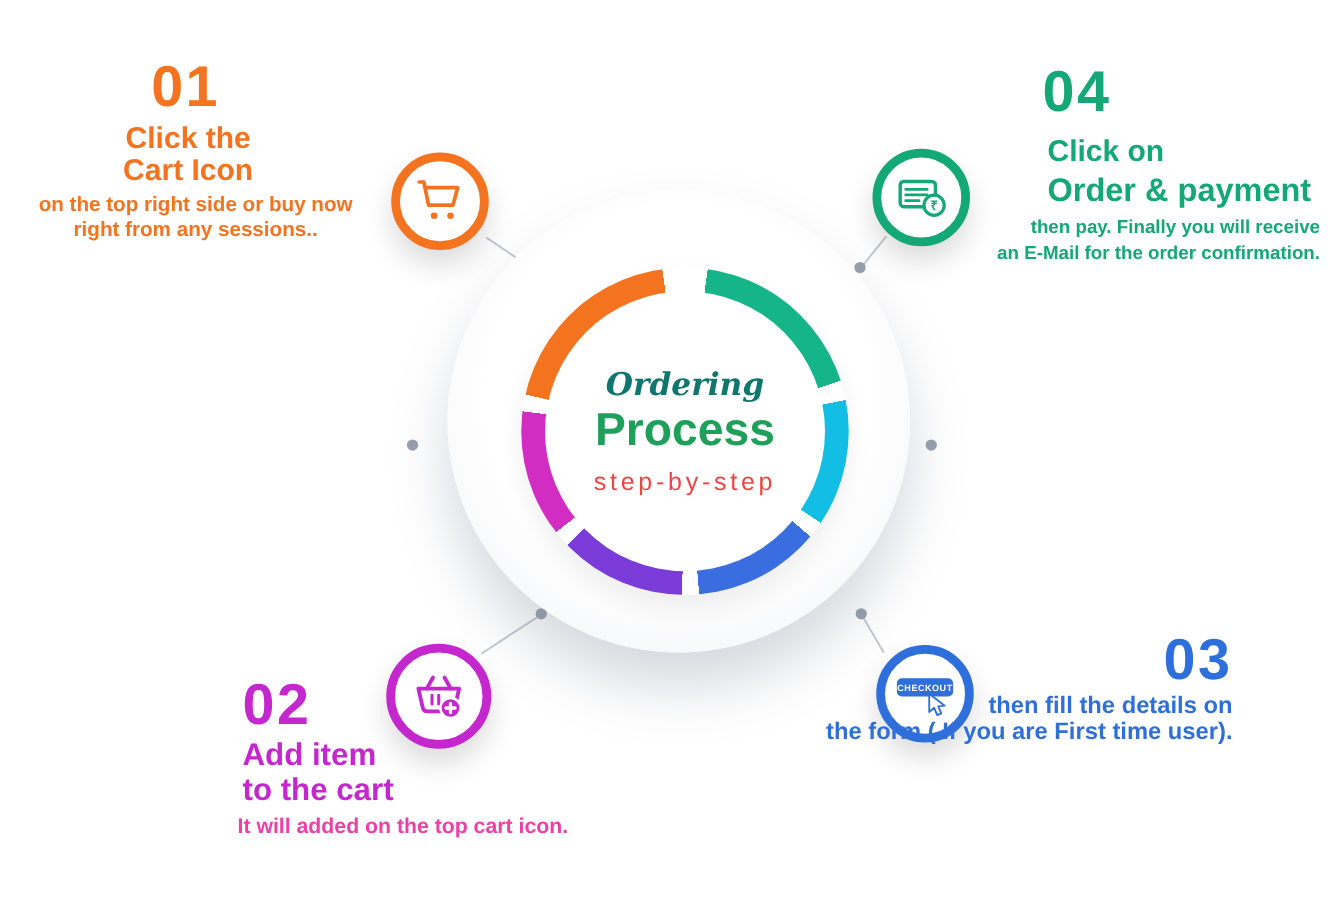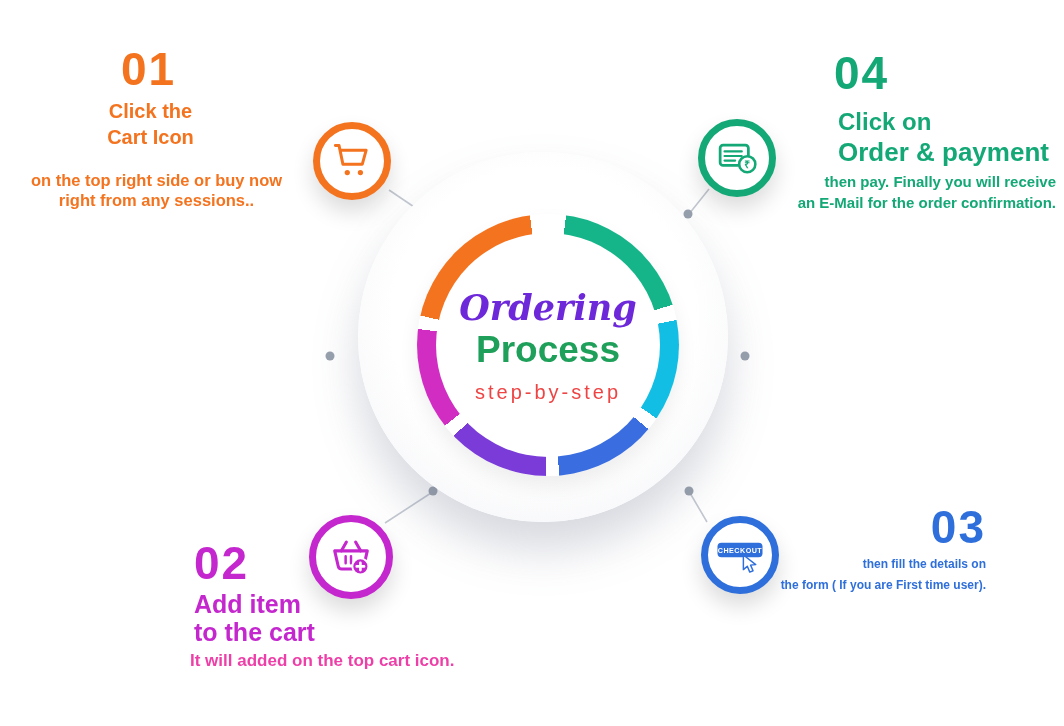--- a/index.html
+++ b/index.html
@@ -16,21 +16,21 @@
     box-shadow:0 28px 45px rgba(110,120,140,.28);
   }
   .ring {
     position:absolute; left:59px; top:62px; width:262px; height:262px; border-radius:50%;
     background:#fff; box-shadow:0 10px 20px rgba(0,0,0,.07);
   }
   .ring-inner {
     position:absolute; left:19px; top:19px; width:224px; height:224px; border-radius:50%;
     background:#ffffff; display:flex; flex-direction:column; align-items:center; justify-content:center;
   }
-  .center-title1 { font-family:"DejaVu Serif", serif; font-style:italic; font-weight:700; font-size:35px; color:#6d28d9; }
+  .center-title1 { font-family:"DejaVu Serif", serif; font-style:italic; font-weight:700; font-size:25px; color:#0f766e; }
   .center-title2 { font-weight:700; font-size:37px; color:#1FA05A; margin-top:1px; }
   .center-sub   { font-size:20px; font-weight:400; color:#ef4444; letter-spacing:3px; margin-top:10px; }
 
   
   .connectors { position:absolute; left:0; top:0; pointer-events:none; }
 
   
   .bubble {
     position:absolute; border-radius:50%; background:#ffffff; border:7px solid var(--accent,#999);
     display:flex; align-items:center; justify-content:center;
@@ -38,35 +38,35 @@
   }
   .bubble svg { color:var(--accent,#999); display:block; }
 
   
   .step-num { font-size:46px; font-weight:800; letter-spacing:2px; line-height:1; color:var(--accent); }
   .step-heading { font-weight:700; color:var(--accent); }
   .step-desc { font-weight:600; color:var(--desc, var(--accent)); }
 
   .step1-block { position:absolute; top:46px; left:18px; width:277px; text-align:center; }
   .step1-block .step-num { margin-right:16px; }
-  .step1-block .step-heading { font-size:20px; line-height:26px; margin-top:6px; margin-right:12px; }
-  .step1-block .step-desc { font-size:16.5px; line-height:20px; margin-top:20px; }
+  .step1-block .step-heading { font-size:24px; line-height:26px; margin-top:6px; margin-right:12px; }
+  .step1-block .step-desc { font-size:16.5px; line-height:20px; margin-top:4px; }
 
   .step4-num  { position:absolute; left:834px; top:50px; }
   .step4-h1   { position:absolute; left:838px; top:108px; font-size:24px; line-height:28px; }
   .step4-h2   { position:absolute; left:838px; top:137px; font-size:26px; line-height:30px; }
   .step4-desc { position:absolute; right:8px; top:171px; text-align:right; font-size:15px; line-height:21px; }
 
   .step2-num  { position:absolute; left:194px; top:540px; }
   .step2-head { position:absolute; left:194px; top:590px; font-size:25px; line-height:28px; }
   .step2-desc { position:absolute; left:190px; top:650px; font-size:17px; line-height:21px; }
 
   .step3-block { position:absolute; right:78px; top:504px; text-align:right; }
   .step3-block .step-heading { font-size:25px; line-height:28px; margin-top:8px; }
-  .step3-block .step-desc { font-size:12px; line-height:21px; margin-top:4px; }
+  .step3-block .step-desc { font-size:19px; line-height:21px; margin-top:4px; }
 </style>
 </head>
 <body>
 
 <div class="canvas">
 
   <svg class="connectors" width="1064" height="726" viewBox="0 0 1064 726">
     <g stroke="#c3c8d1" stroke-width="1.6">
       <line x1="389" y1="190" x2="426" y2="215"></line>
       <line x1="709" y1="189" x2="689" y2="214"></line>

